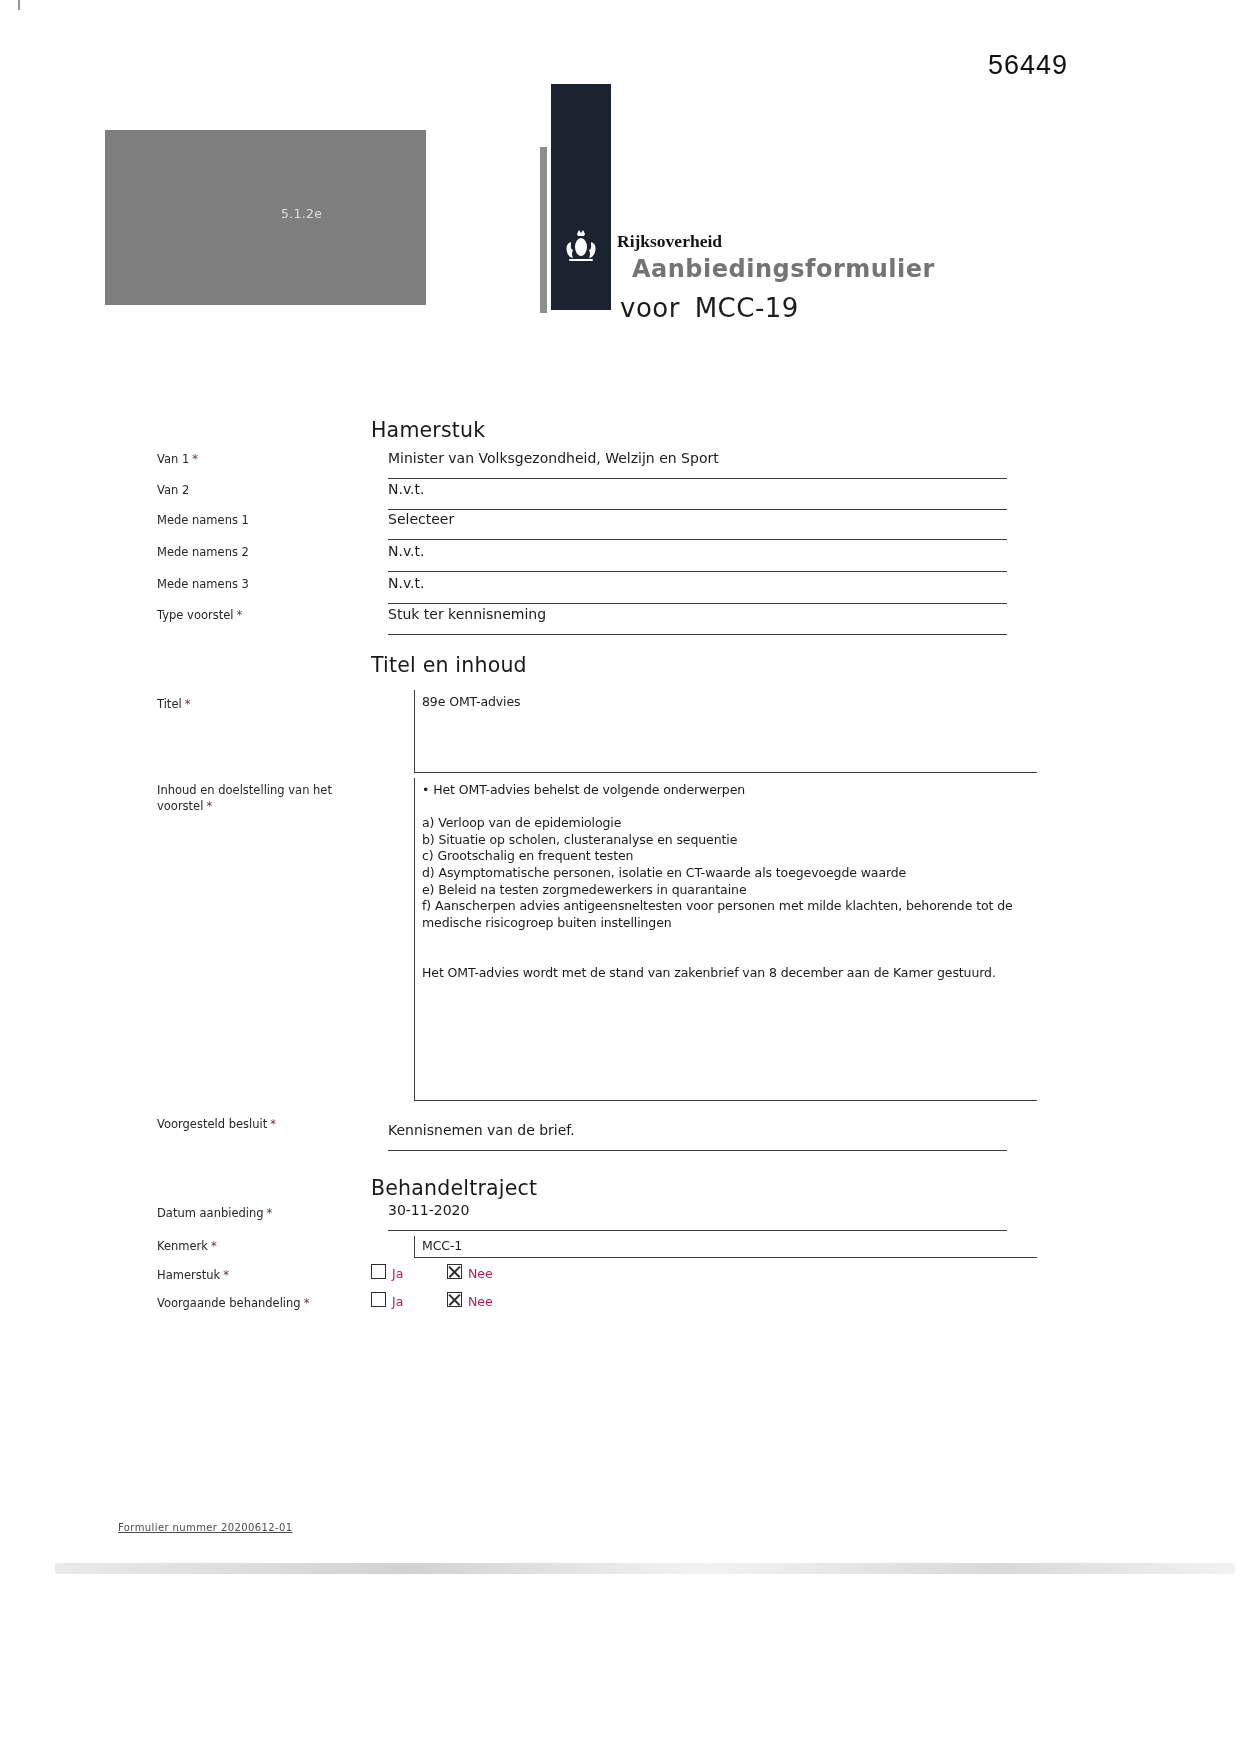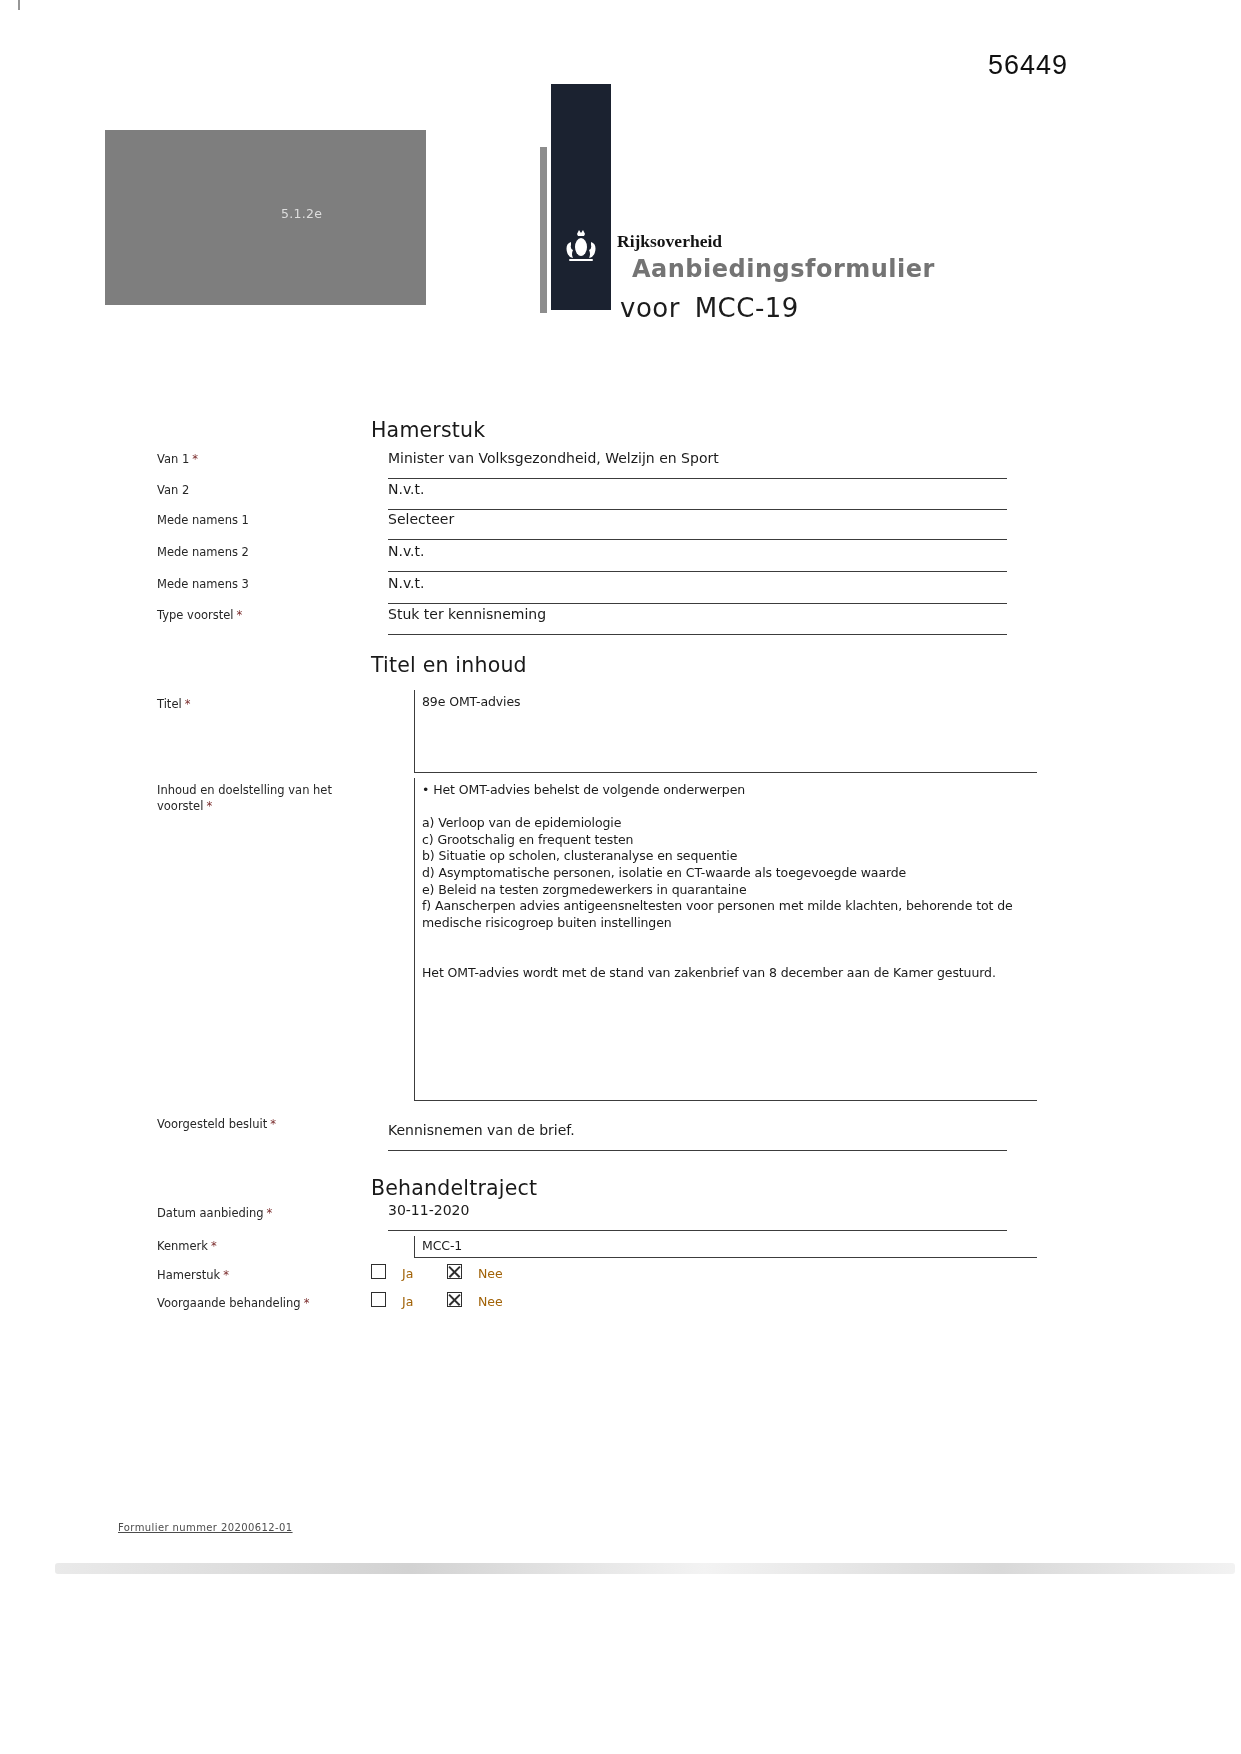--- a/index.html
+++ b/index.html
@@ -60,21 +60,21 @@
   .tl { min-height:16.6px; line-height:16.6px; white-space:nowrap; letter-spacing:-0.1px; }
   .cb {
     position:absolute; width:13px; height:13px; border:1.5px solid #2e2e2e; background:#fff;
   }
   .cb.checked::before, .cb.checked::after {
     content:""; position:absolute; left:-1px; top:5.5px; width:15px; height:1.6px;
     background:#2e2e2e;
   }
   .cb.checked::before { transform:rotate(45deg); }
   .cb.checked::after  { transform:rotate(-45deg); }
-  .cbl { position:absolute; font-size:12.5px; color:#a16207;margin-left:10px; }
+  .cbl { position:absolute; font-size:12.5px; color:#be185d; }
   .page-footer {
     position:absolute; left:118px; top:1522px; font-size:10px; color:#4c4c4c;
     letter-spacing:0.4px;
     text-decoration:underline;
   }
   .edge-shadow {
     position:absolute; left:55px; top:1563px; width:1180px; height:11px;
     background:linear-gradient(90deg, rgba(185,185,185,.30), rgba(165,165,165,.50) 30%, rgba(200,200,200,.22) 55%, rgba(170,170,170,.45) 80%, rgba(205,205,205,.25));
     border-radius:3px;
   }
@@ -141,22 +141,22 @@
 
   <div class="lbl" style="top:782px; line-height:16px">
     <span>Inhoud en doelstelling van het</span><br>
     <span>voorstel</span><span class="req">*</span>
   </div>
   <div class="boxfield" style="top:778px; height:322px">
     <div class="inner">
       <div class="tl">• Het OMT-advies behelst de volgende onderwerpen</div>
       <div class="tl"></div>
       <div class="tl">a) Verloop van de epidemiologie</div>
+      <div class="tl">b) Situatie op scholen, clusteranalyse en sequentie</div>
       <div class="tl">c) Grootschalig en frequent testen</div>
-      <div class="tl">b) Situatie op scholen, clusteranalyse en sequentie</div>
       <div class="tl">d) Asymptomatische personen, isolatie en CT-waarde als toegevoegde waarde</div>
       <div class="tl">e) Beleid na testen zorgmedewerkers in quarantaine</div>
       <div class="tl">f) Aanscherpen advies antigeensneltesten voor personen met milde klachten, behorende tot de</div>
       <div class="tl">medische risicogroep buiten instellingen</div>
       <div class="tl"></div>
       <div class="tl"></div>
       <div class="tl">Het OMT-advies wordt met de stand van zakenbrief van 8 december aan de Kamer gestuurd.</div>
     </div>
   </div>
 

